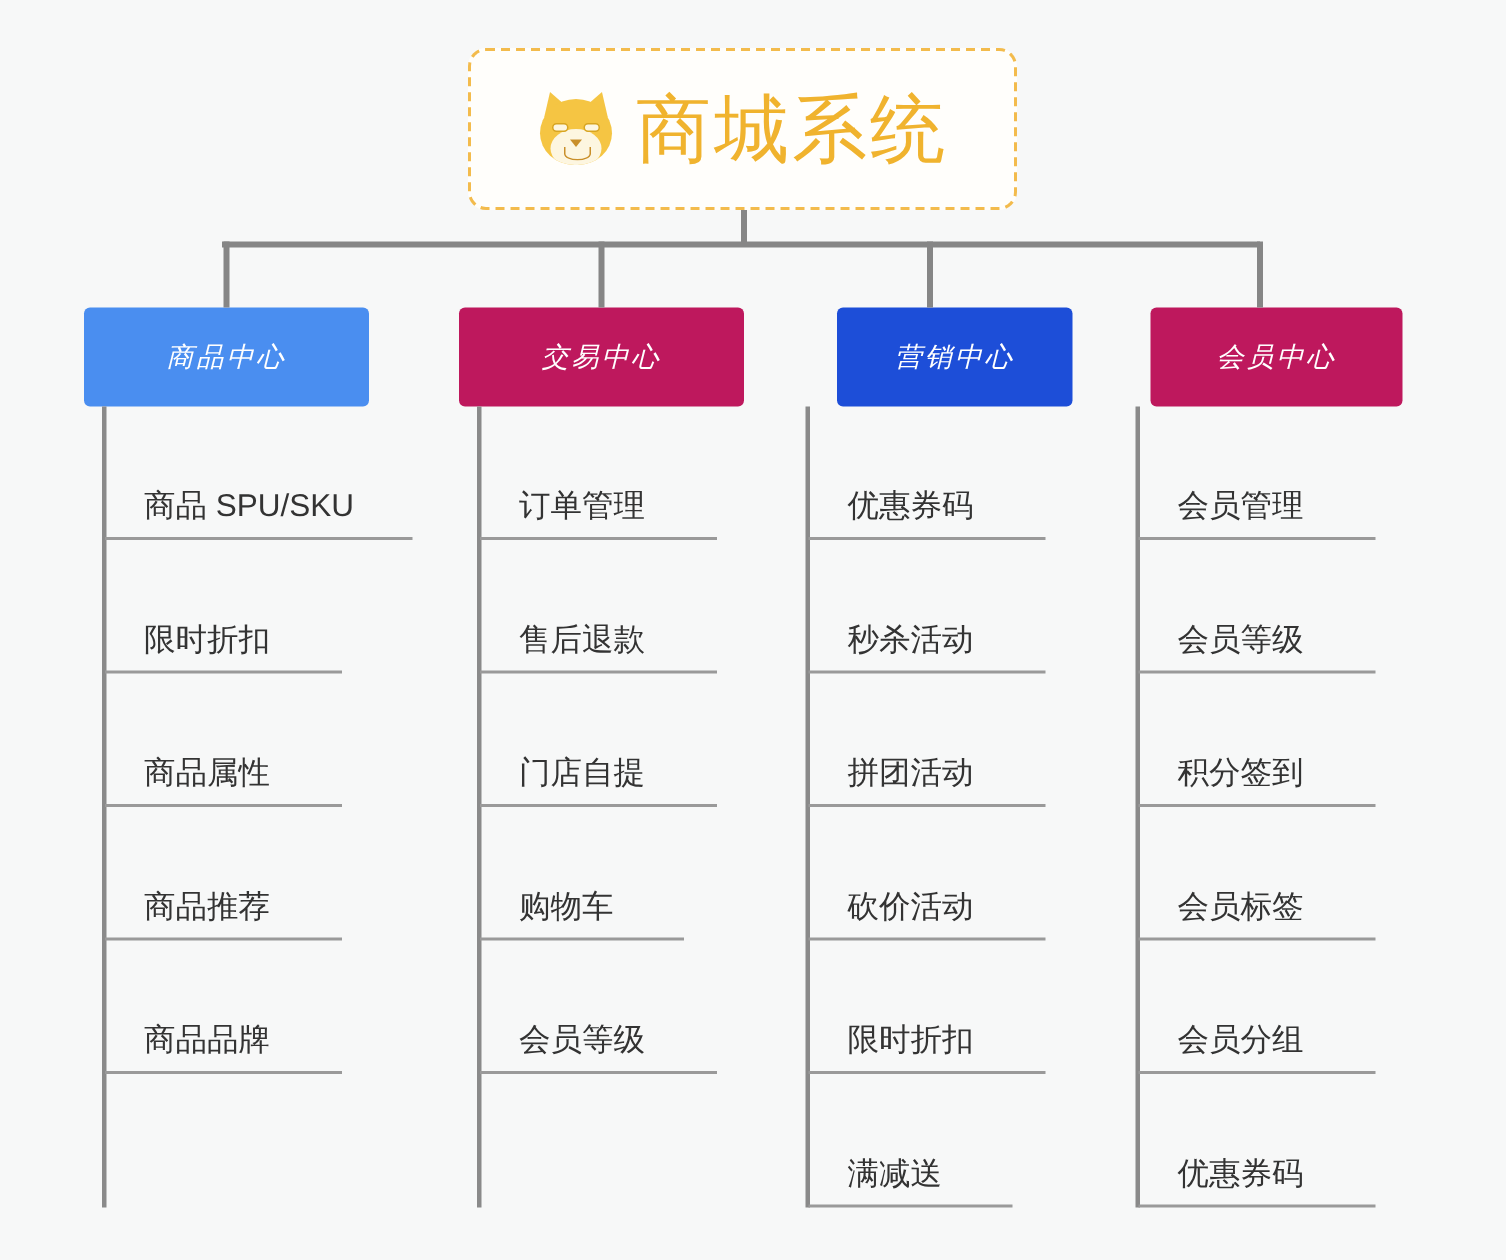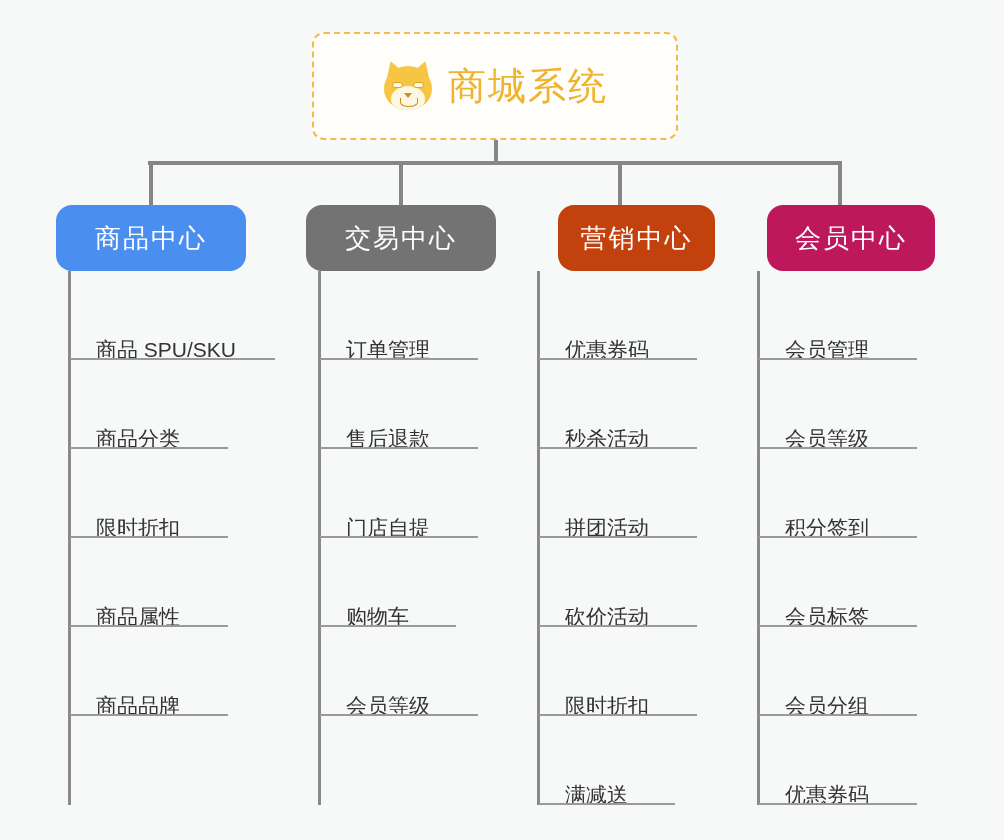--- a/index.html
+++ b/index.html
@@ -29,21 +29,21 @@
     box-sizing: border-box;
     background: #fffefb;
     border: 2px dashed #f3bb4c;
     border-radius: 12px;
     display: flex;
     align-items: center;
     justify-content: center;
     gap: 14px;
   }
   .root-title {
-    font-size: 38px;
+    font-size: 50px;
     color: #f0b32e;
     letter-spacing: 2px;
     line-height: 1;
     white-space: nowrap;
   }
 
   
   .shiba {
     position: relative;
     width: 52px;
@@ -125,27 +125,28 @@
   .conn-drop   { top: 161px;  width: 4px;  height: 44px; }
 
   
   .col {
     position: absolute;
     top: 205px;
     width: 190px;
   }
   .col-header {
     height: 66px;
-    border-radius: 16px;
+    border-radius: 4px;
     display: flex;
     align-items: center;
     justify-content: center;
     color: #ffffff;
-    font-size: 26px;
+    font-size: 18px;
     letter-spacing: 2px;
+    font-style: italic;
   }
   .leaves {
     position: relative;
     margin-top: 0;
     padding-left: 14px;
   }
   .trunk {
     position: absolute;
     left: 12px;
     top: 0;
@@ -155,21 +156,21 @@
   .leaf {
     position: relative;
     height: 89px;
     display: flex;
     align-items: flex-end;
     box-sizing: border-box;
   }
   .leaf-label {
     font-size: 21px;
     color: #333333;
-    padding: 0 4px 0 26px;
+    padding: 0 4px 12px 26px;
     white-space: nowrap;
     line-height: 1;
   }
   .leaf-underline {
     position: absolute;
     left: 0;
     bottom: 0;
     height: 2px;
     background: #9a9a9a;
   }
@@ -202,39 +203,39 @@
         <div class="col-header" style="background: rgb(74, 142, 240);">
           <span>商品中心</span>
         </div>
         <div class="leaves">
           <div class="trunk" style="height: 534px;"></div>
           <div class="leaf">
             <span class="leaf-label">商品 SPU/SKU</span>
             <div class="leaf-underline" style="width: 205px;"></div>
           </div>
           <div class="leaf">
-            <span class="leaf-label">商品分类</span>
-            <div class="leaf-underline" style="width: 158px;"></div>
-          </div>
-          <div class="leaf">
             <span class="leaf-label">限时折扣</span>
             <div class="leaf-underline" style="width: 158px;"></div>
           </div>
           <div class="leaf">
             <span class="leaf-label">商品属性</span>
+            <div class="leaf-underline" style="width: 158px;"></div>
+          </div>
+          <div class="leaf">
+            <span class="leaf-label">商品推荐</span>
             <div class="leaf-underline" style="width: 158px;"></div>
           </div>
           <div class="leaf">
             <span class="leaf-label">商品品牌</span>
             <div class="leaf-underline" style="width: 158px;"></div>
           </div>
         </div>
       </div>
       <div class="col" style="left: 306px;">
-        <div class="col-header" style="background: #737373;">
+        <div class="col-header" style="background: #be185d;">
           <span>交易中心</span>
         </div>
         <div class="leaves">
           <div class="trunk" style="height: 534px;"></div>
           <div class="leaf">
             <span class="leaf-label">订单管理</span>
             <div class="leaf-underline" style="width: 158px;"></div>
           </div>
           <div class="leaf">
             <span class="leaf-label">售后退款</span>
@@ -248,21 +249,21 @@
             <span class="leaf-label">购物车</span>
             <div class="leaf-underline" style="width: 136px;"></div>
           </div>
           <div class="leaf">
             <span class="leaf-label">会员等级</span>
             <div class="leaf-underline" style="width: 158px;"></div>
           </div>
         </div>
       </div>
       <div class="col" style="left: 525px;">
-        <div class="col-header" style="background: #c2410c; margin-left: 33px;">
+        <div class="col-header" style="background: #1d4ed8; margin-left: 33px;">
           <span>营销中心</span>
         </div>
         <div class="leaves">
           <div class="trunk" style="height: 534px;"></div>
           <div class="leaf">
             <span class="leaf-label">优惠券码</span>
             <div class="leaf-underline" style="width: 158px;"></div>
           </div>
           <div class="leaf">
             <span class="leaf-label">秒杀活动</span>

